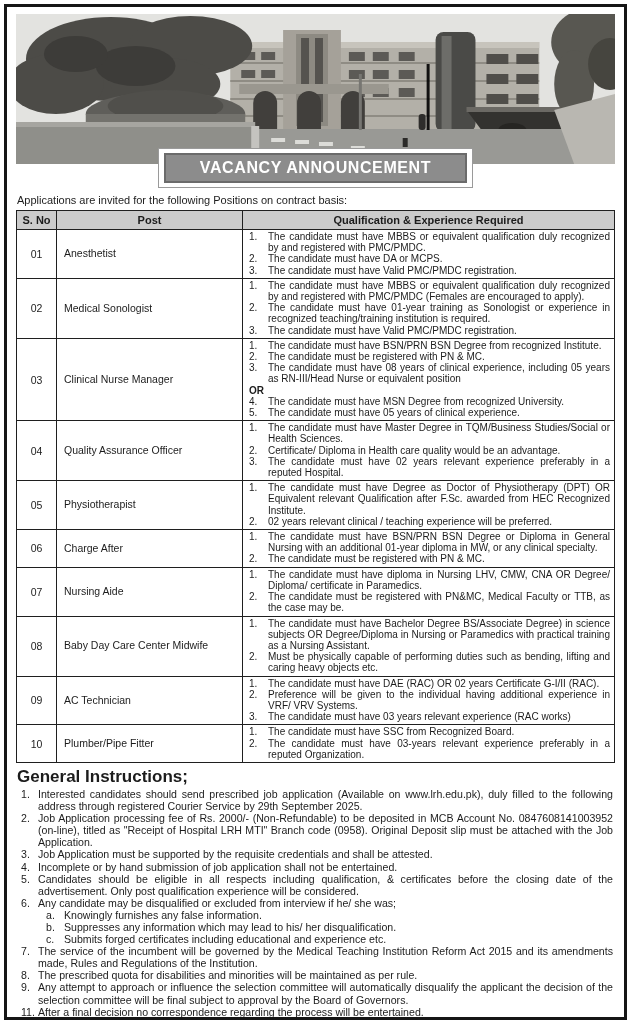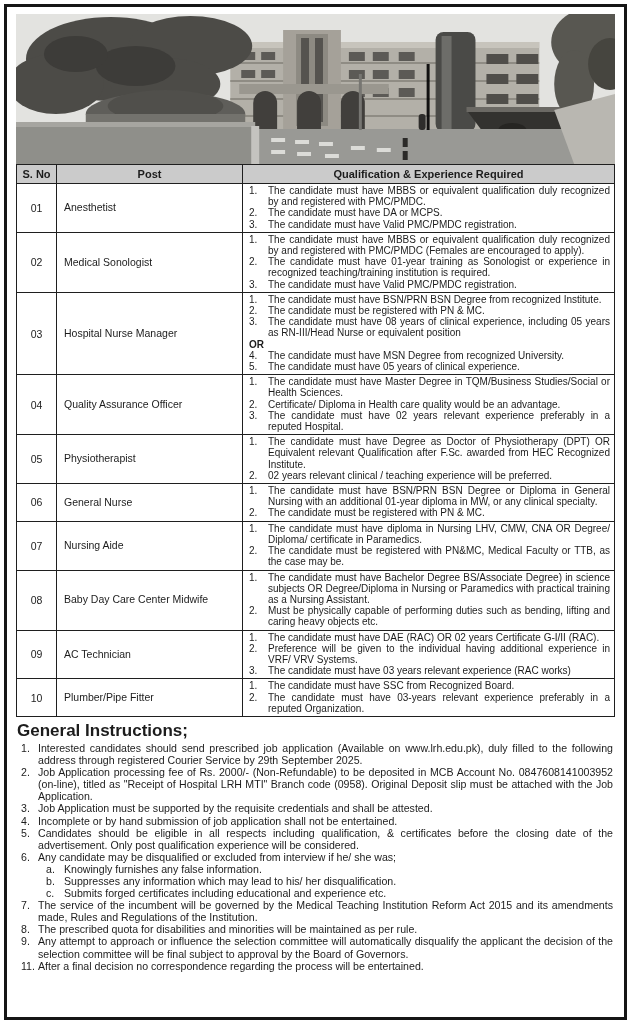--- a/index.html
+++ b/index.html
@@ -148,21 +148,27 @@
           <ellipse cx="560" cy="70" rx="20" ry="34"></ellipse>
         </g>
       <g fill="#46453f">
           <ellipse cx="596" cy="50" rx="22" ry="26"></ellipse>
         </g>
 
       <path d="M540 96 L601 80 L601 150 L560 150 Z" fill="#b9b7b1"></path>
     </svg>
   </div>
 
-
+  <div class="banner-wrap">
+    <div class="banner-frame">
+      <div class="banner">VACANCY ANNOUNCEMENT</div>
+    </div>
+  </div>
+
+  <div class="intro">Applications are invited for the following Positions on contract basis:</div>
 
   <table>
     <colgroup>
         <col class="c-sno">
         <col class="c-post">
         <col class="c-qual">
       </colgroup>
     <thead>
       <tr>
         <th>S. No</th>
@@ -202,21 +208,21 @@
               <span class="qtxt">The candidate must have 01-year training as Sonologist or experience in recognized teaching/training institution is required.</span>
             </div>
           <div class="qitem">
               <span class="qnum">3.</span>
               <span class="qtxt">The candidate must have Valid PMC/PMDC registration.</span>
             </div>
         </td>
       </tr>
       <tr>
         <td class="sno">03</td>
-        <td class="post">Hospital Nurse Manager</td>
+        <td class="post">Clinical Nurse Manager</td>
         <td class="qual">
           <div class="qitem">
               <span class="qnum">1.</span>
               <span class="qtxt">The candidate must have BSN/PRN BSN Degree from recognized Institute.</span>
             </div>
           <div class="qitem">
               <span class="qnum">2.</span>
               <span class="qtxt">The candidate must be registered with PN &amp; MC.</span>
             </div>
           <div class="qitem">
@@ -264,21 +270,21 @@
               <span class="qtxt">The candidate must have Degree as Doctor of Physiotherapy (DPT) OR Equivalent relevant Qualification after F.Sc. awarded from HEC Recognized Institute.</span>
             </div>
           <div class="qitem">
               <span class="qnum">2.</span>
               <span class="qtxt">02 years relevant clinical / teaching experience will be preferred.</span>
             </div>
         </td>
       </tr>
       <tr>
         <td class="sno">06</td>
-        <td class="post">General Nurse</td>
+        <td class="post">Charge After</td>
         <td class="qual">
           <div class="qitem">
               <span class="qnum">1.</span>
               <span class="qtxt">The candidate must have BSN/PRN BSN Degree or Diploma in General Nursing with an additional 01-year diploma in MW, or any clinical specialty.</span>
             </div>
           <div class="qitem">
               <span class="qnum">2.</span>
               <span class="qtxt">The candidate must be registered with PN &amp; MC.</span>
             </div>
         </td>

